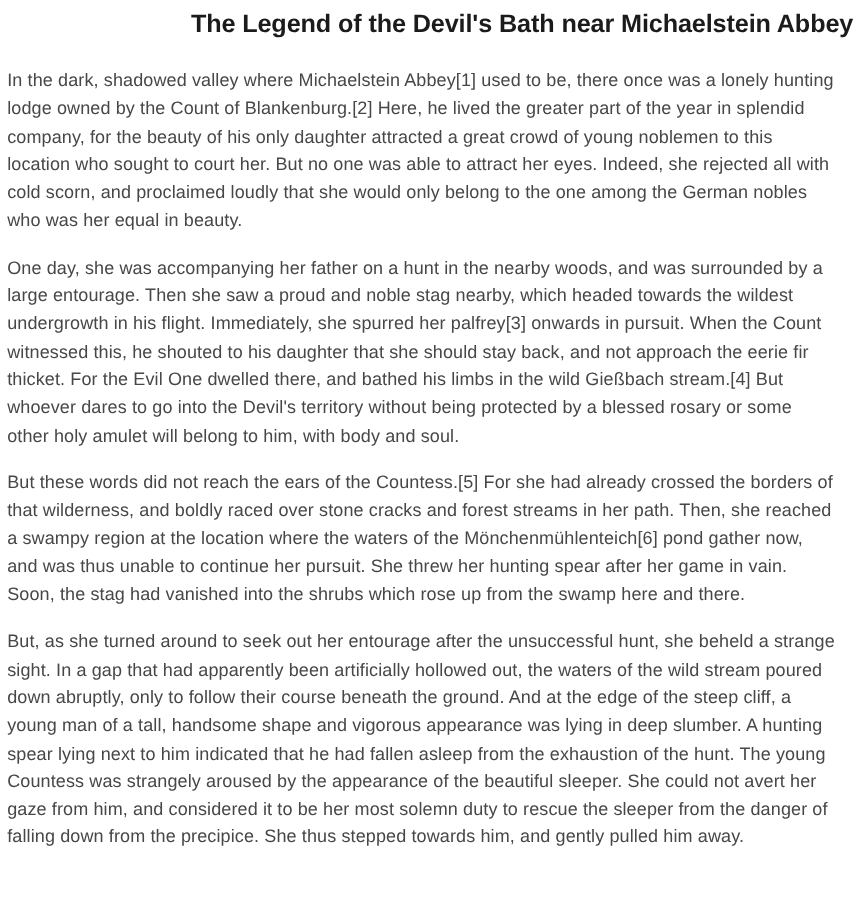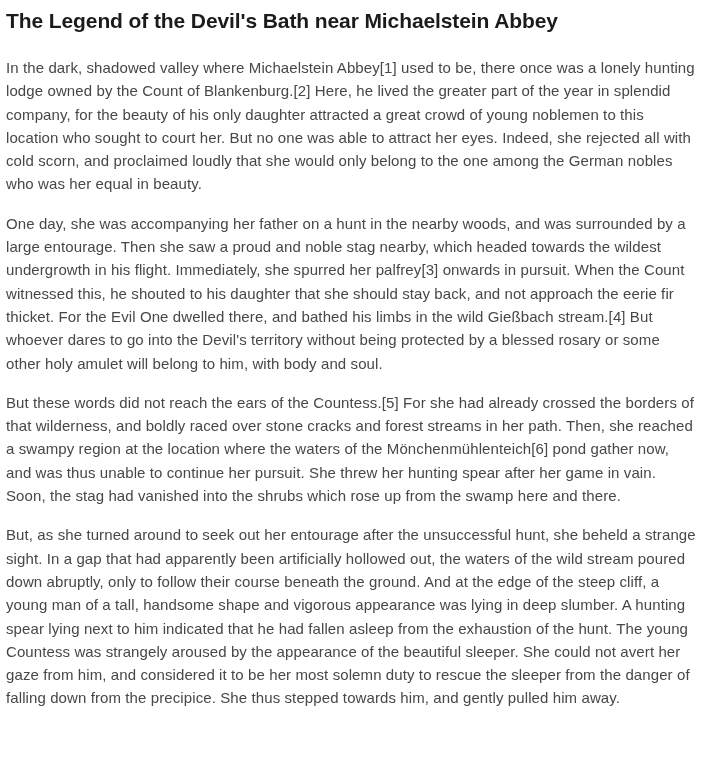--- a/index.html
+++ b/index.html
@@ -15,20 +15,21 @@
     padding: 7px 12px 0 6px;
     font-family: "Liberation Sans", sans-serif;
   }
   h1.article-title {
     margin: 0 0 21px 0;
     font-size: 21px;
     line-height: 28px;
     font-weight: 700;
     letter-spacing: -0.1px;
     color: #1b1b1b;
+    text-align: right;
   }
   p.article-paragraph {
     margin: 0 13px 16px 0;
     font-size: 15px;
     line-height: 23.3px;
     color: #474747;
     letter-spacing: 0.1px;
   }
 </style>
 </head>

